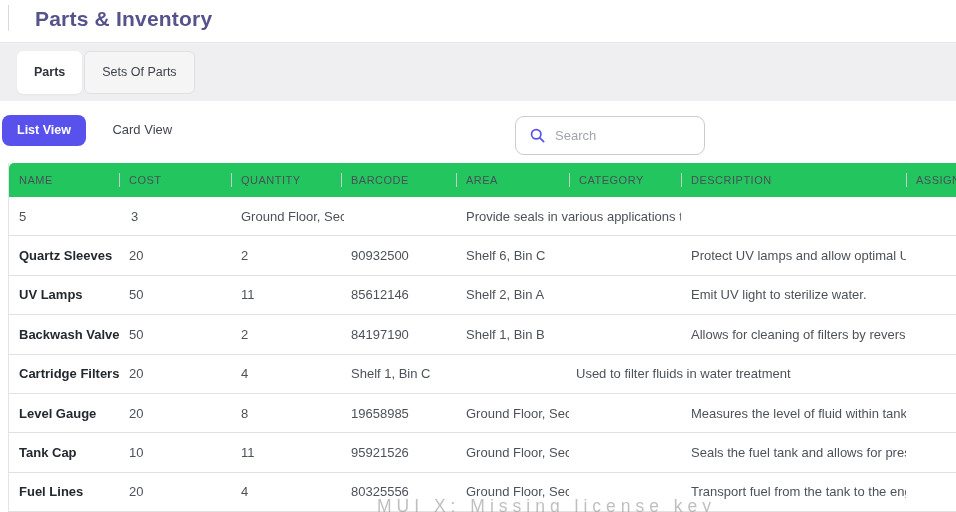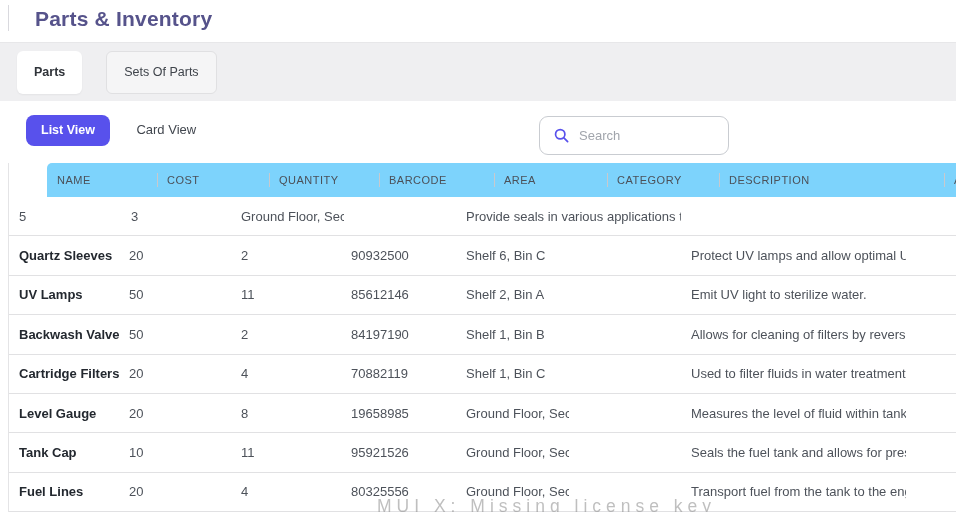--- a/index.html
+++ b/index.html
@@ -39,39 +39,38 @@
     padding-left: 17px;
   }
   .tab {
     height: 43px;
     display: inline-flex;
     align-items: center;
     padding: 12px 17px;
     font-size: 12.5px;
     border-radius: 6px;
     cursor: pointer;
-    margin-right: 24px;
+    margin-right: 2px;
   }
   .tab.active {
     background: #ffffff;
     color: #30343a;
     font-weight: bold;
     box-shadow: 0 1px 2px rgba(0,0,0,0.05);
   }
   .tab.inactive {
     background: #f5f5f6;
     border: 1px solid #e0e0e2;
     color: #3f444b;
   }
   
   .toolbar {
     position: relative;
     height: 62px;
     padding-top: 13px;
-    margin-left: 24px;
   }
   .list-view-btn {
     display: inline-flex;
     align-items: center;
     height: 31px;
     margin-left: 2px;
     padding: 0 15px;
     background: #5851ec;
     color: #ffffff;
     font-size: 12.5px;
@@ -122,24 +121,23 @@
     position: relative;
     margin-left: 8px;
     width: calc(100% - 8px);
     border-left: 1px solid #e4e4e6;
     overflow: hidden;
     height: 349px;
   }
   .grid-header-row {
     display: flex;
     height: 34px;
-    background: #7dd3fc;
+    background: #22c55e;
     border-top-left-radius: 5px;
     overflow: hidden;
-    margin-left: 38px;
   }
   .hcell {
     position: relative;
     flex: none;
     display: flex;
     align-items: center;
     padding: 0 10px;
     font-size: 11px;
     font-weight: 500;
     letter-spacing: 0.5px;
@@ -269,21 +267,20 @@
         <div class="tcell col3">84197190</div>
         <div class="tcell col4">Shelf 1, Bin B</div>
         <div class="tcell col5"></div>
         <div class="tcell col6">Allows for cleaning of filters by reversing...</div>
         <div class="tcell col7"></div>
       </div>
       <div class="trow">
         <div class="tcell col0 name-cell">Cartridge Filters</div>
         <div class="tcell col1">20</div>
         <div class="tcell col2">4</div>
-        <div class="tcell col3">70882119</div>
         <div class="tcell col4">Shelf 1, Bin C</div>
         <div class="tcell col5"></div>
         <div class="tcell col6">Used to filter fluids in water treatment s...</div>
         <div class="tcell col7"></div>
       </div>
       <div class="trow">
         <div class="tcell col0 name-cell">Level Gauge</div>
         <div class="tcell col1">20</div>
         <div class="tcell col2">8</div>
         <div class="tcell col3">19658985</div>

